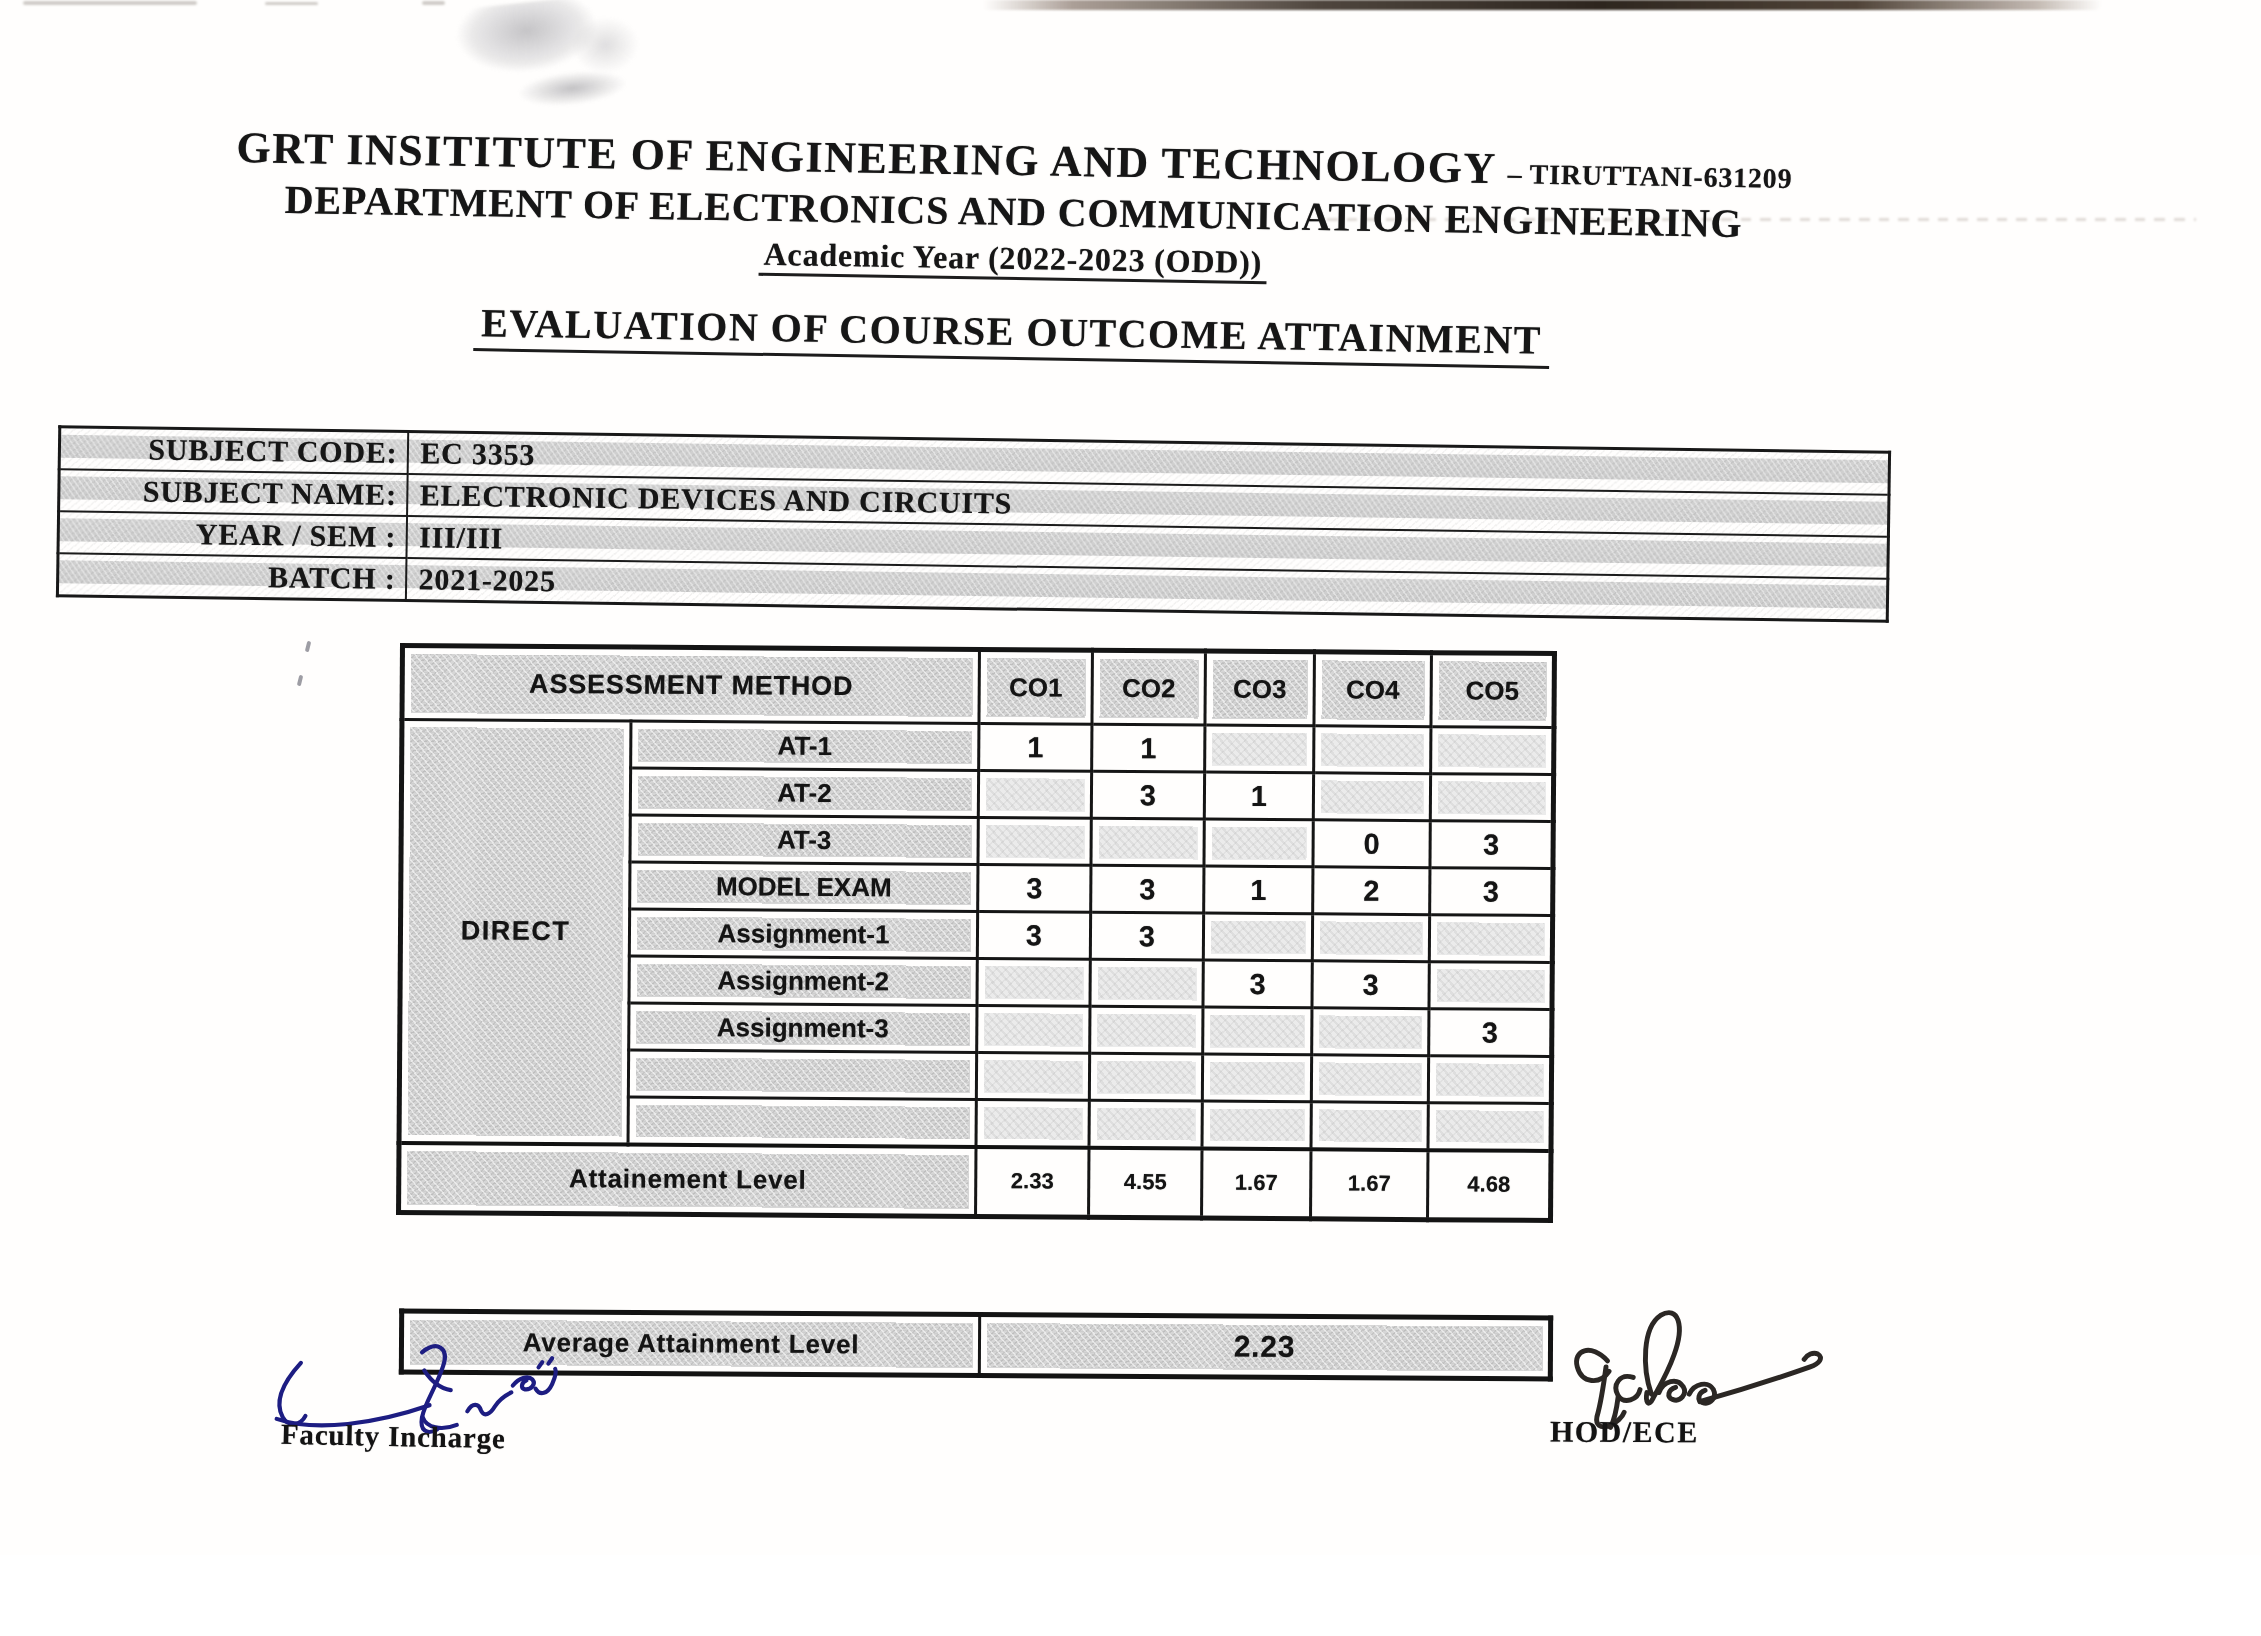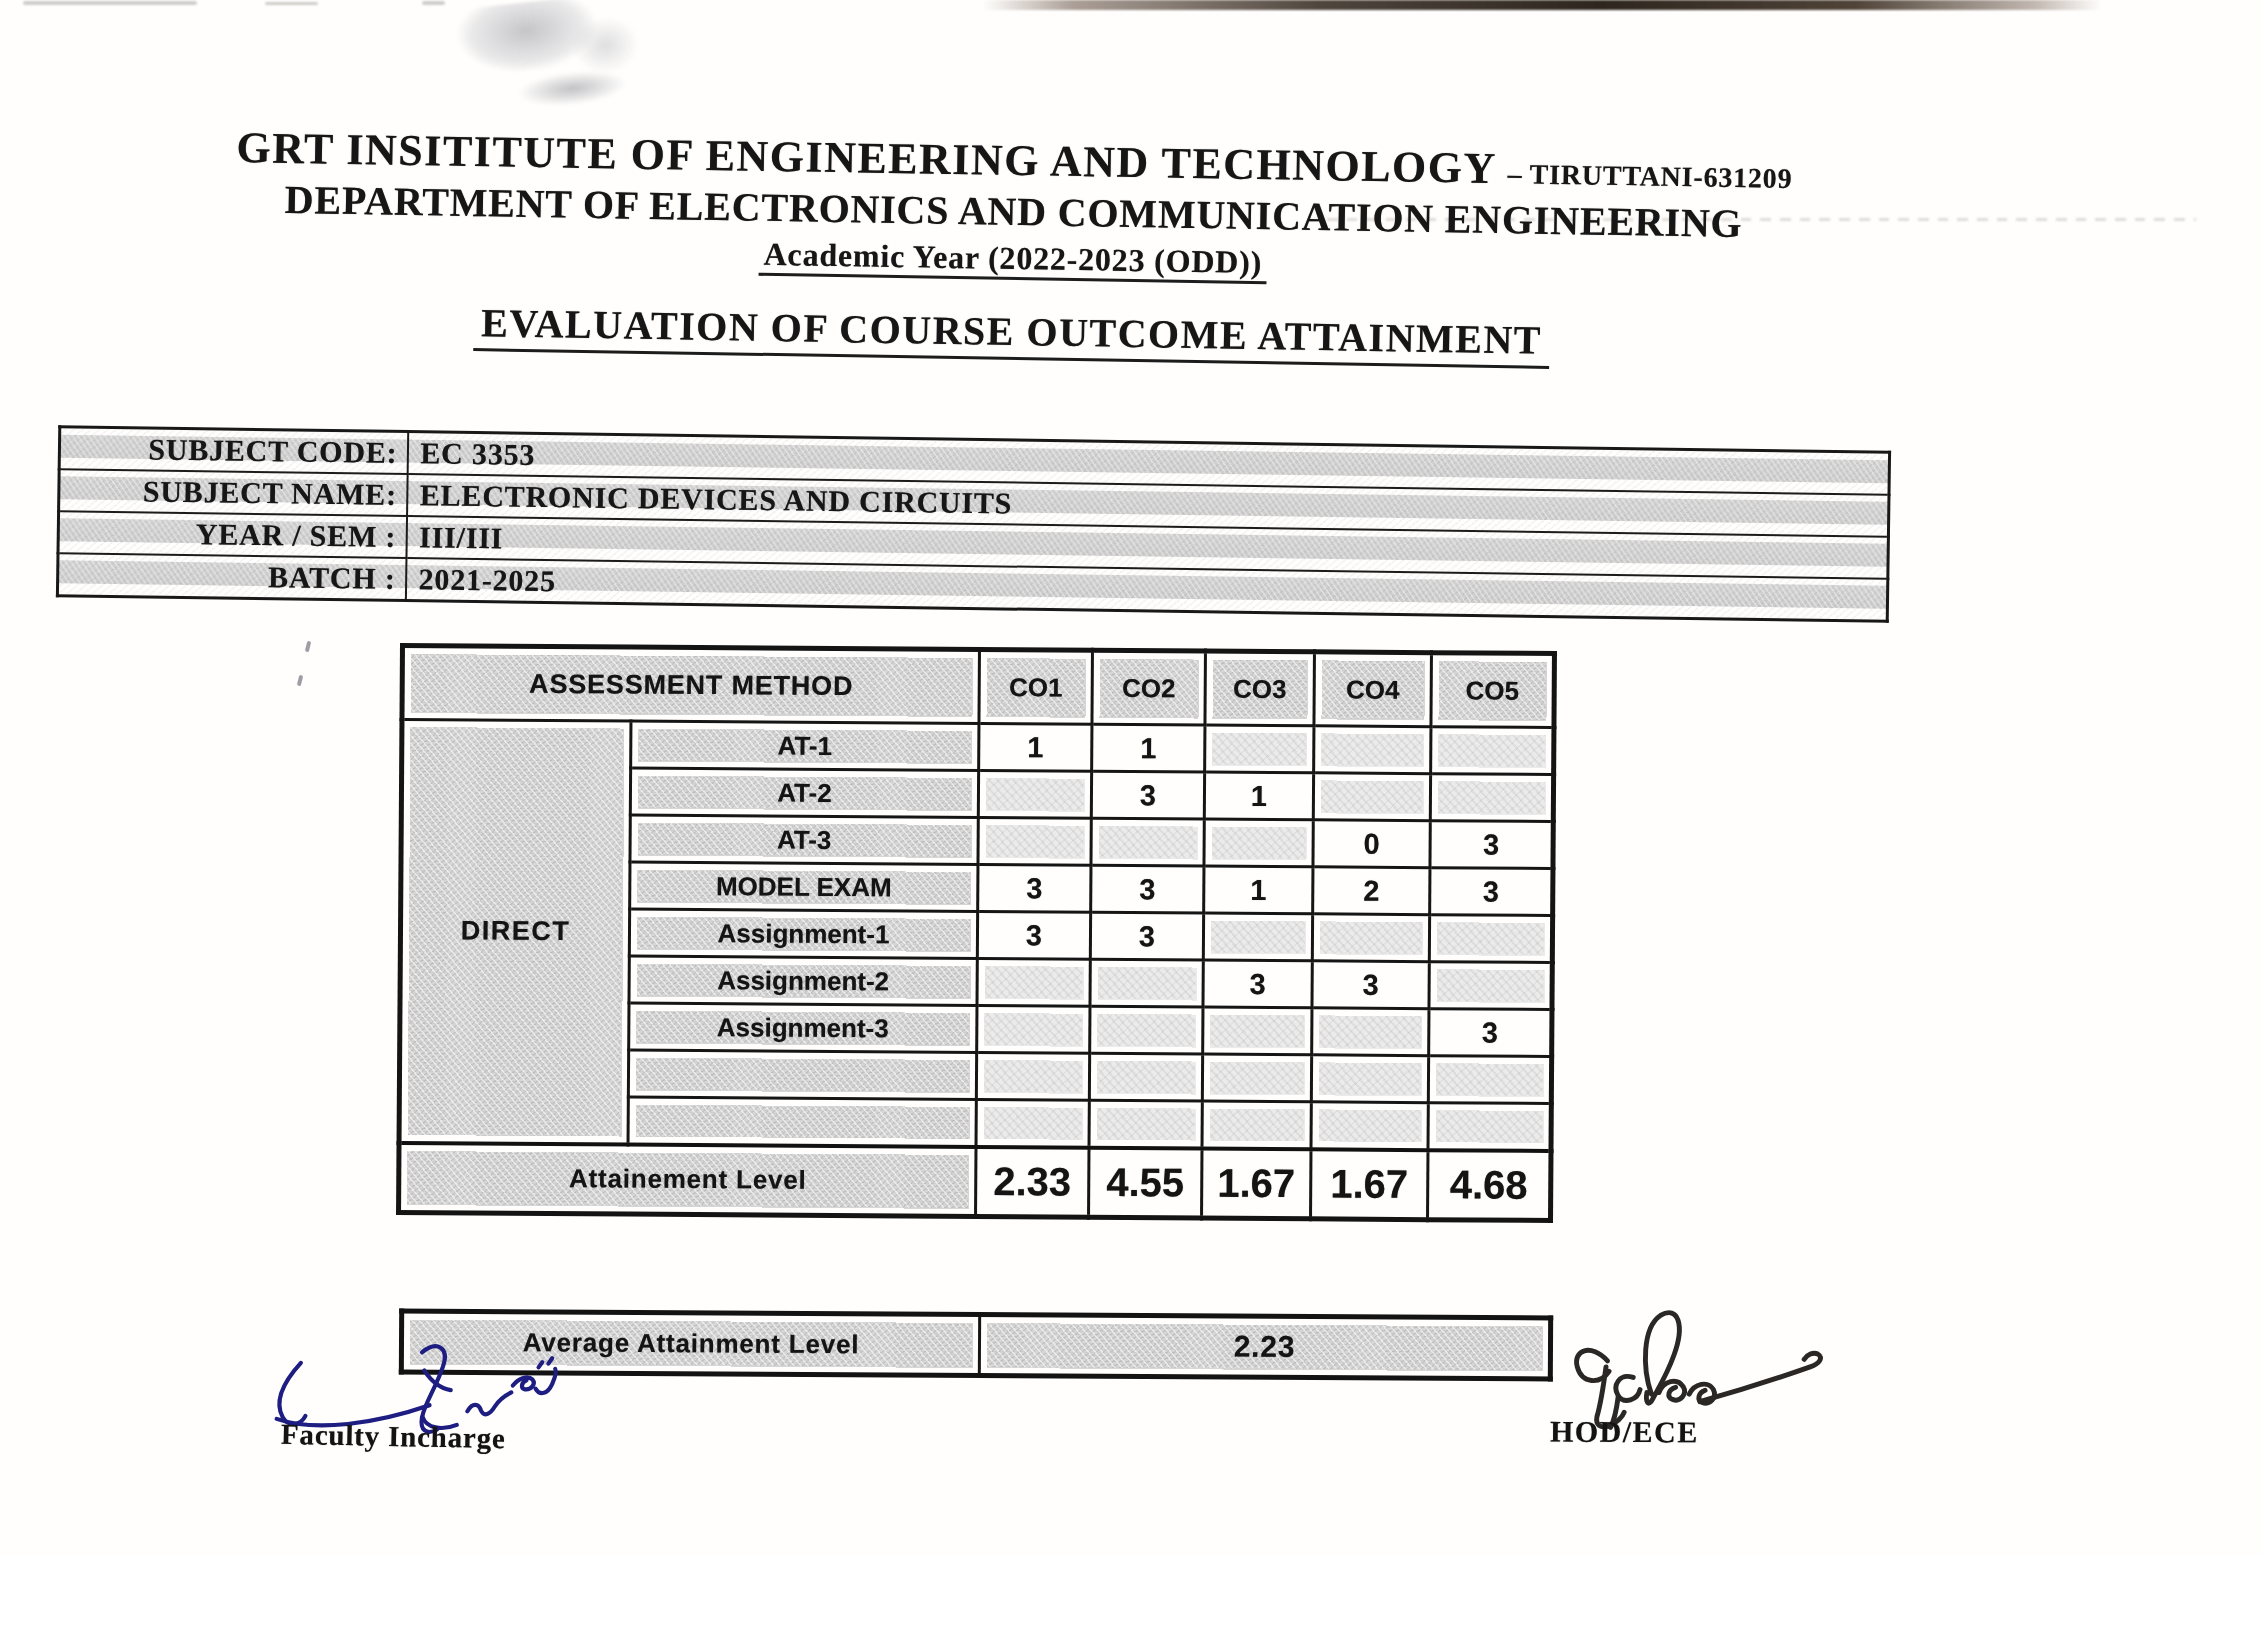--- a/index.html
+++ b/index.html
@@ -67,21 +67,21 @@
   th.method-hdr{font-size:27px;letter-spacing:0.8px;}
   th.co-hdr{font-size:26px;}
   td.direct{font-size:27px;letter-spacing:1.5px;}
   td.method{font-size:26px;}
   td.val{font-size:29px;}
   td.val:empty{padding:6px;background-clip:content-box;background-color:#ebebeb;
     background-image:
       repeating-linear-gradient(48deg, rgba(0,0,0,.055) 0 2.3px, transparent 2.3px 6px),
       repeating-linear-gradient(-44deg, rgba(0,0,0,.045) 0 1.5px, transparent 1.5px 6.8px);}
   td.attain-label{font-size:26px;letter-spacing:0.8px;}
-  td.attain-val{font-size:40px;margin-top:24px;}
+  td.attain-val{font-size:22px;margin-top:24px;}
 
   
   .avg-wrap{position:absolute;left:399px;top:1312px;transform:rotate(.35deg);}
   table.avg{border-collapse:collapse;table-layout:fixed;width:1149px;
     font-family:"Liberation Sans",sans-serif;font-weight:bold;color:#141414;}
   table.avg{border:5.3px solid #131313;}
   table.avg td{border:3px solid #151515;height:44px;vertical-align:middle;text-align:center;}
   td.avg-label{font-size:26px;letter-spacing:0.8px;}
   td.avg-value{font-size:30px;letter-spacing:0.8px;}
 

